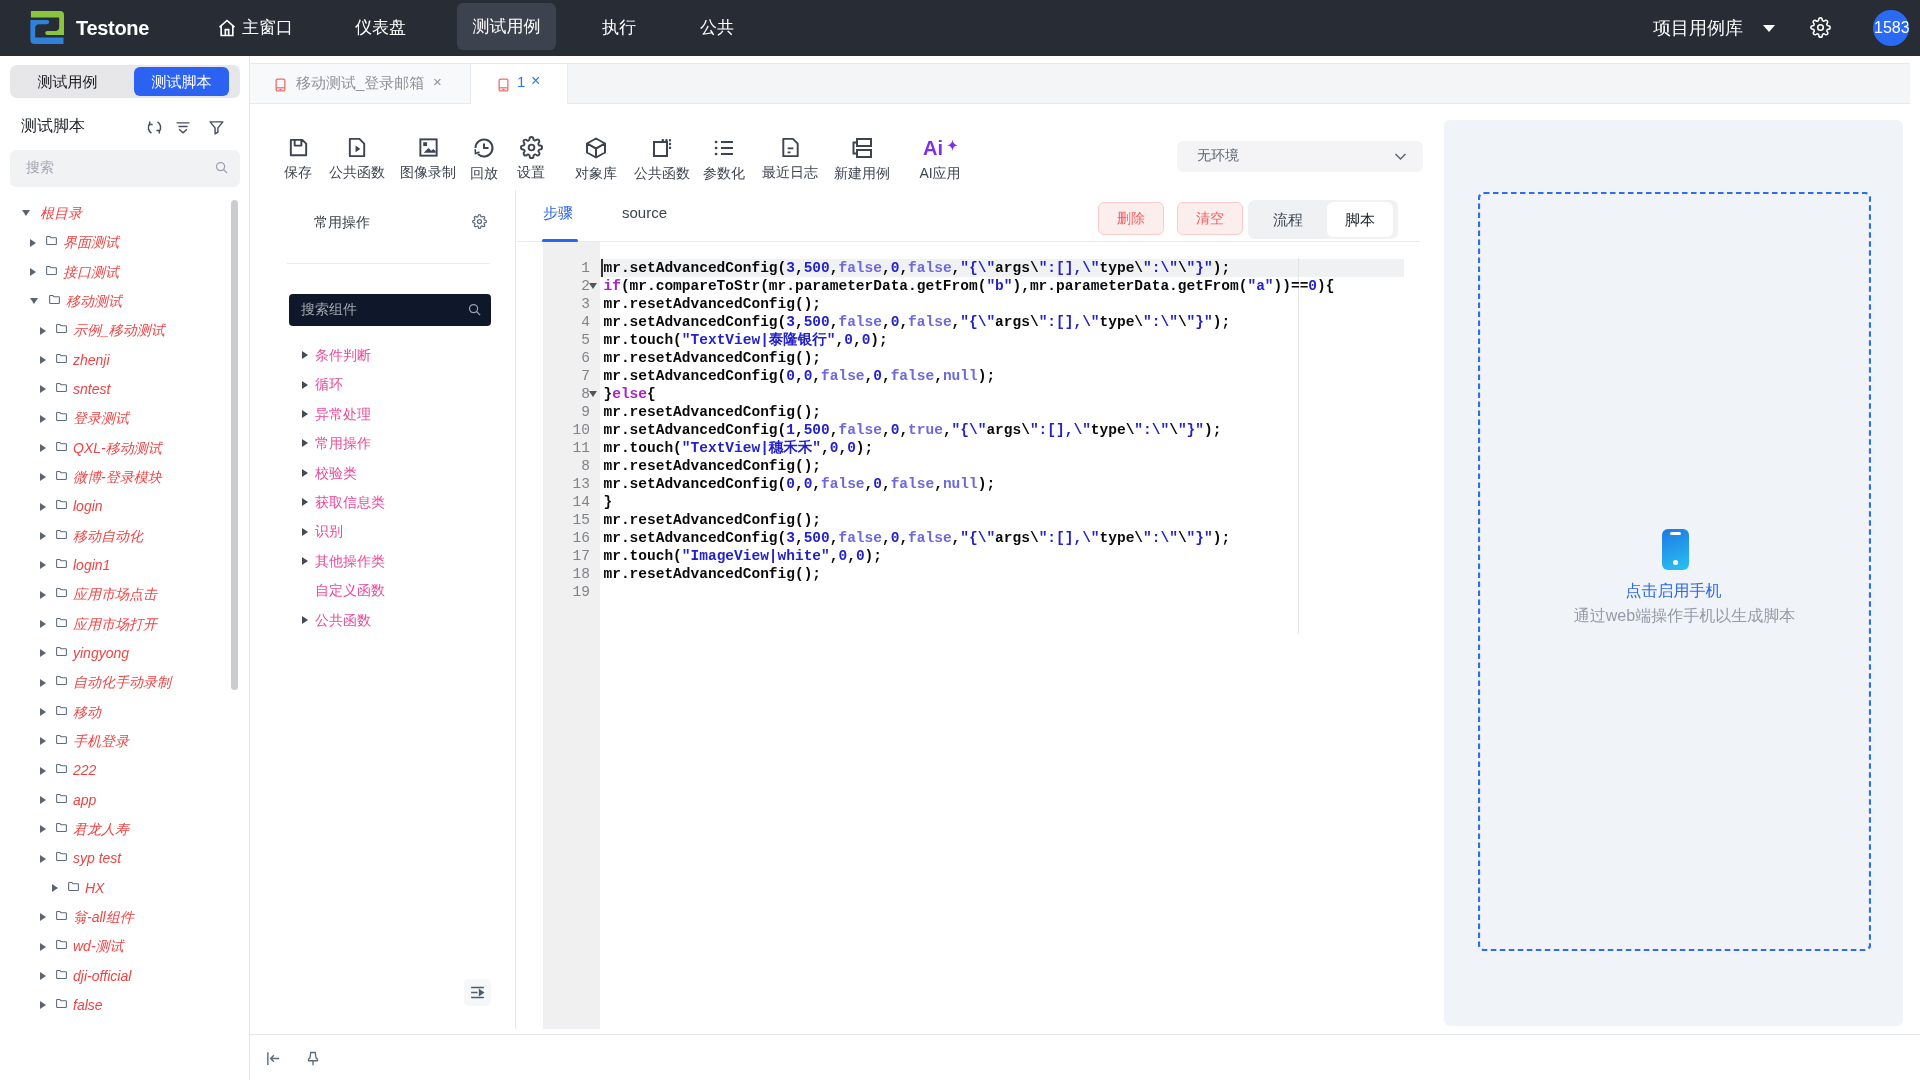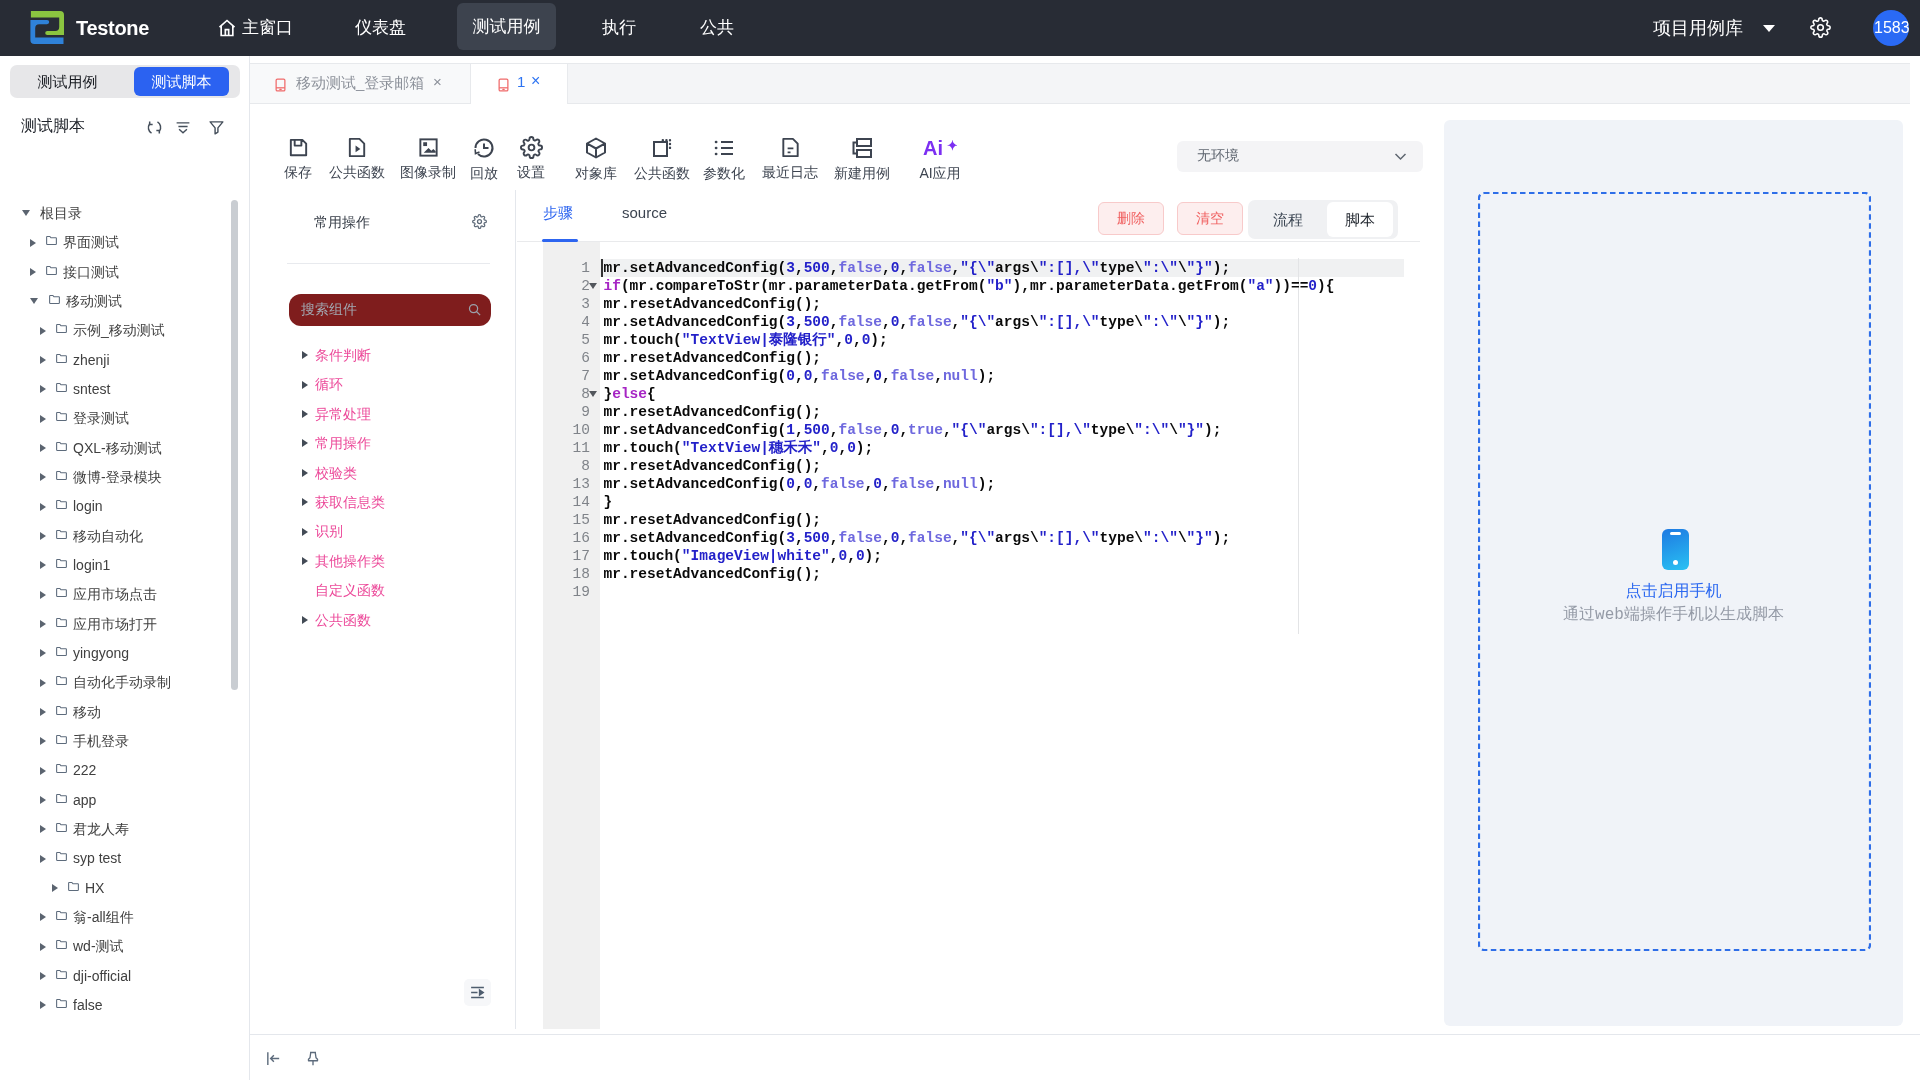--- a/index.html
+++ b/index.html
@@ -14,41 +14,41 @@
 .navactive { position:absolute; left:457px; top:3px; width:99px; height:47px; background:#3d434e; border-radius:6px; color:#fff; font-size:17px; text-align:center; line-height:47px; }
 
 #sidebar { position:absolute; left:0; top:56px; width:250px; height:1024px; background:#fff; border-right:1px solid #e4e7ec; }
 #seg { position:absolute; left:10px; top:9px; width:230px; height:33px; background:#e7e7e9; border-radius:7px; }
 #seg .l { position:absolute; left:0; top:0; width:115px; height:33px; text-align:center; line-height:33px; font-size:15px; color:#16191f; }
 #seg .r { position:absolute; left:124px; top:2px; width:95px; height:29px; background:#2b62f1; border-radius:6px; text-align:center; line-height:29px; font-size:15px; color:#fff; }
 #treetitle { position:absolute; left:21px; top:60px; font-size:16px; color:#20242b; }
 #search1 { position:absolute; left:10px; top:94px; width:230px; height:37px; background:#f1f2f4; border-radius:6px; }
 #search1 span { position:absolute; left:16px; top:9px; font-size:14px; color:#a2a7b0; }
 .tree { position:absolute; left:0; top:142px; width:250px; }
-.trow { position:absolute; height:29px; line-height:29px; font-size:14px; color:#404040; white-space:nowrap; }
+.trow { position:absolute; height:29px; line-height:29px; font-size:14px; color:#ef4444; white-space:nowrap;font-style:italic; }
 .car { display:inline-block; width:0; height:0; border-left:6px solid #5b6470; border-top:4.5px solid transparent; border-bottom:4.5px solid transparent; margin-right:9px; vertical-align:middle; }
 .card { display:inline-block; width:0; height:0; border-top:6px solid #5b6470; border-left:4.5px solid transparent; border-right:4.5px solid transparent; margin-right:10px; vertical-align:middle; }
 .fold { display:inline-block; width:13px; height:13px; margin-right:5px; vertical-align:-1px; }
 #sscroll { position:absolute; left:231px; top:144px; width:7px; height:490px; background:#c9cdd2; border-radius:4px; }
 
 #tabstrip { position:absolute; left:250px; top:63px; width:1660px; height:41px; background:#f4f5f7; border-top:1px solid #e7e9ec; border-bottom:1px solid #e7e9ec; }
 .tab1 { position:absolute; left:250px; top:64px; width:221px; height:40px; background:#f8f9fa; border-right:1px solid #e7e9ec; border-bottom:1px solid #e7e9ec; color:#8b9099; font-size:15px; }
 .tab2 { position:absolute; left:471px; top:64px; width:97px; height:41px; background:#fff; border-right:1px solid #e8eaed; color:#2e74f2; font-size:15px; }
 
 #toolbar { position:absolute; left:250px; top:104px; width:1670px; height:86px; background:#fff; }
 .tool { position:absolute; top:32px; width:80px; text-align:center; color:#3d4450; }
 .tool svg { display:block; margin:0 auto; }
 .tool .lb { display:block; margin-top:5px; font-size:14px; white-space:nowrap; }
 #envsel { position:absolute; left:927px; top:37px; width:246px; height:31px; background:#f4f4f6; border-radius:6px; }
 #envsel span { position:absolute; left:20px; top:6px; font-size:14px; color:#5f6670; }
 
 #comp { position:absolute; left:250px; top:190px; width:266px; height:839px; background:#fff; border-right:1px solid #e4e7ec; }
 #comp .title { position:absolute; left:64px; top:24px; font-size:14px; color:#333a44; }
 #comp .divider { position:absolute; left:37px; top:73px; width:203px; height:1px; background:#e8eaee; }
-#comp .sbox { position:absolute; left:39px; top:104px; width:202px; height:32px; background:#7f1d1d; border-radius:12px;padding-left:36px; }
+#comp .sbox { position:absolute; left:39px; top:104px; width:202px; height:32px; background:#0f172a; border-radius:4px;padding-left:36px; }
 #comp .sbox span { position:absolute; left:12px; top:7px; font-size:14px; color:#a2a7b0; }
 .citem { position:absolute; left:52px; height:29px; line-height:29px; font-size:14px; color:#ec4899; white-space:nowrap; }
 .citem .car { border-left-color:#434b56; margin-right:7px; }
 #collapsebtn { position:absolute; left:214px; top:789px; width:27px; height:27px; background:#f6f7f9; border-radius:5px; }
 
 #edhead { position:absolute; left:517px; top:190px; width:903px; height:52px; background:#fff; border-bottom:1px solid #e9eaec; }
 #edhead .t1 { position:absolute; left:26px; top:14px; font-size:15px; color:#2d65f0; }
 #edhead .t1u { position:absolute; left:25px; top:49px; width:36px; height:3px; background:#2d65f0; border-radius:2px; }
 #edhead .t2 { position:absolute; left:105px; top:14px; font-size:15px; color:#3c4450; }
 .rbtn { position:absolute; top:12px; width:66px; height:33px; background:#fdeeee; border:1px solid #f8caca; border-radius:6px; color:#f05f5f; font-size:14px; text-align:center; line-height:31px; }
@@ -66,21 +66,21 @@
 #hl1 { position:absolute; left:84px; top:17px; width:804px; height:18px; background:#f0f1f2; }
 #printmargin { position:absolute; left:782px; top:16px; width:1px; height:376px; background:#e3e4e6; }
 #cursor { position:absolute; left:85px; top:17px; width:2px; height:18px; background:#333; }
 
 #phonecard { position:absolute; left:1444px; top:120px; width:459px; height:906px; background:#f0f3f8; border-radius:6px; }
 #dashed { position:absolute; left:34px; top:72px; width:393px; height:759px; }
 #phoneicon { position:absolute; left:218px; top:409px; width:27px; height:41px; border-radius:6px; background:linear-gradient(160deg,#1e79e2 0%,#29c2f3 100%); }
 #phoneicon .spk { position:absolute; left:8px; top:3px; width:11px; height:3px; border-radius:2px; background:#fff; }
 #phoneicon .dot { position:absolute; left:11px; top:31px; width:5px; height:5px; border-radius:50%; background:#fff; }
 #ptxt1 { position:absolute; left:0; top:462px; width:459px; text-align:center; font-size:16px; line-height:17px; color:#2b68f0; }
-#ptxt2 { position:absolute; left:0; top:487px; width:459px; text-align:center; font-size:16px; line-height:17px; color:#949aa6;font-family:Liberation Mono, monospace; }
+#ptxt2 { position:absolute; left:11px; top:487px; width:459px; text-align:center; font-size:16px; line-height:17px; color:#949aa6; }
 
 #footer { position:absolute; left:250px; top:1034px; width:1670px; height:46px; background:#fff; border-top:1px solid #e4e7ec; }
 </style>
 </head>
 <body>
 <div id="nav">
   <svg class="logo" width="44" height="44" viewBox="0 0 44 44">
     <path fill="#8bc540" d="M4.9,5.1 H34 Q38,5.1 38,9.1 V29.1 H21.4 Q19.2,29.1 19.2,27 Q19.2,24.9 21.4,24.9 H29.2 Q33.2,24.9 33.2,20.9 V11.5 H4.9 Z"></path>
     <path fill="#2f82d9" transform="rotate(180 21.2 21.55)" d="M4.9,5.1 H34 Q38,5.1 38,9.1 V29.1 H21.4 Q19.2,29.1 19.2,27 Q19.2,24.9 21.4,24.9 H29.2 Q33.2,24.9 33.2,20.9 V11.5 H4.9 Z"></path>
   </svg>
@@ -113,20 +113,27 @@
       <path d="M16.2 3.9 A9.2 9.2 0 0 1 19 17.0"></path>
       <path d="M5.2 3.4 L5.2 7.6 L9.4 7.6"></path>
       <path d="M18.8 20.6 L18.8 16.4 L14.6 16.4"></path>
     </svg>
   <svg class="abs" style="left:174px;top:63px" width="18" height="17" viewBox="0 0 24 24" fill="none" stroke="#454f5b" stroke-width="2">
       <path d="M3 5.5h18M5.5 10.5h13M6.5 14.5l5.5 5 5.5-5"></path>
     </svg>
   <svg class="abs" style="left:208px;top:63px" width="17" height="17" viewBox="0 0 24 24" fill="none" stroke="#454f5b" stroke-width="2">
       <path d="M3 4h18l-7 8.5v6L10 21v-8.5Z" stroke-linejoin="round"></path>
     </svg>
+  <div id="search1">
+      <span>搜索</span>
+    <svg class="abs" style="left:204px;top:10px" width="15" height="15" viewBox="0 0 24 24" fill="none" stroke="#9ba1ab" stroke-width="2">
+        <circle cx="10.5" cy="10.5" r="6.5"></circle>
+        <path d="M15.5 15.5 21 21"></path>
+      </svg>
+  </div>
   <div class="tree" id="treebody">
       <div class="trow" style="left:22px;top:0px"><span class="card"></span><span style="vertical-align:middle">根目录</span></div>
       <div class="trow" style="left:30px;top:29.33px"><span class="car"></span><svg class="fold" viewBox="0 0 24 24" fill="none" stroke="#5d6b7c" stroke-width="2">
           <path d="M3 7V5.5Q3 4.5 4 4.5H9l2 2.5h9q1 0 1 1V18q0 1.5-1.5 1.5h-15Q3 19.5 3 18Z"></path>
         </svg><span style="vertical-align:middle">界面测试</span></div>
       <div class="trow" style="left:30px;top:58.66px"><span class="car"></span><svg class="fold" viewBox="0 0 24 24" fill="none" stroke="#5d6b7c" stroke-width="2">
           <path d="M3 7V5.5Q3 4.5 4 4.5H9l2 2.5h9q1 0 1 1V18q0 1.5-1.5 1.5h-15Q3 19.5 3 18Z"></path>
         </svg><span style="vertical-align:middle">接口测试</span></div>
       <div class="trow" style="left:30px;top:87.99px"><span class="card"></span><svg class="fold" viewBox="0 0 24 24" fill="none" stroke="#5d6b7c" stroke-width="2">
           <path d="M3 7V5.5Q3 4.5 4 4.5H9l2 2.5h9q1 0 1 1V18q0 1.5-1.5 1.5h-15Q3 19.5 3 18Z"></path>

